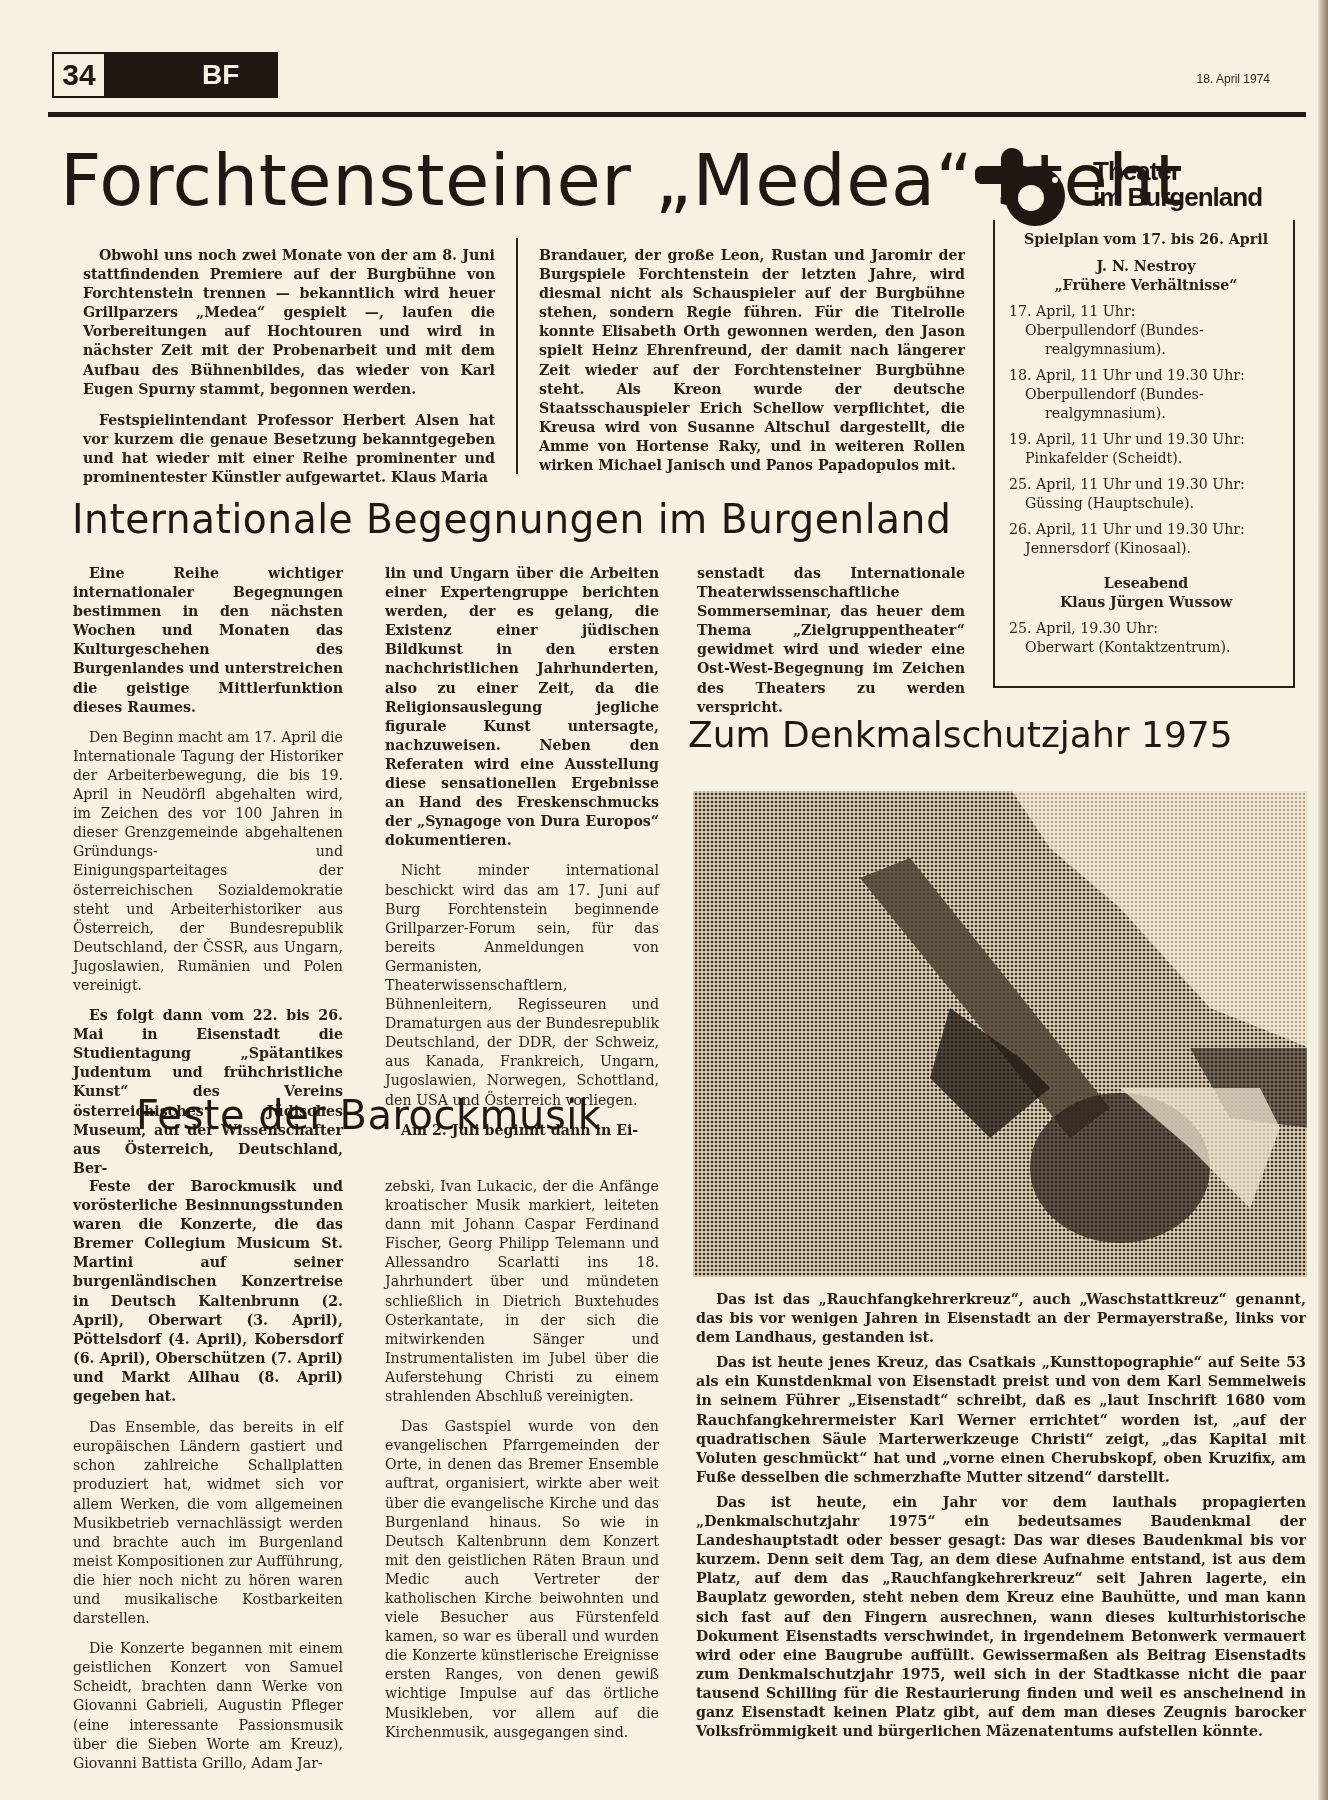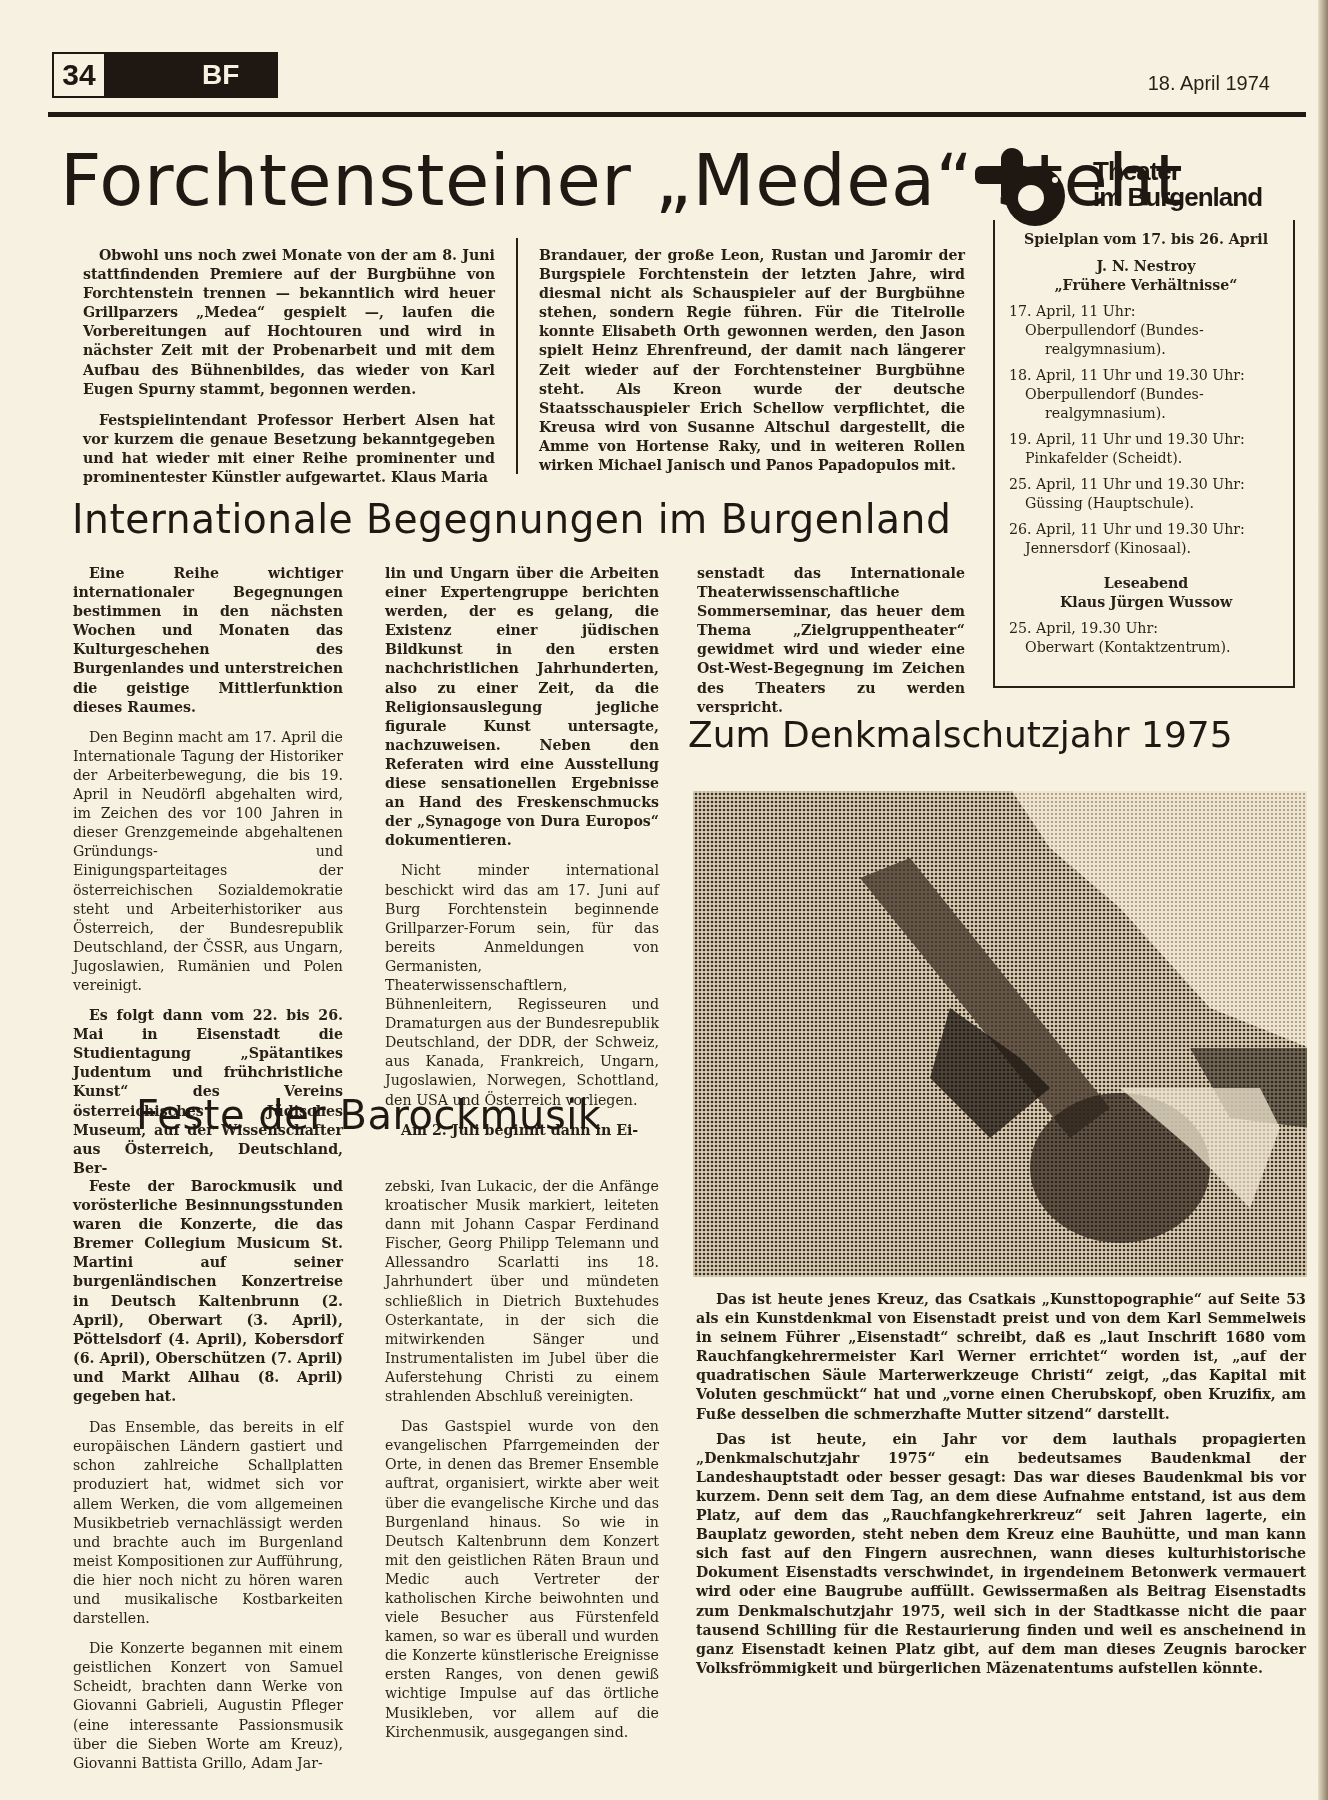--- a/index.html
+++ b/index.html
@@ -13,21 +13,21 @@
   .abs { position: absolute; }
   .edge-right { position:absolute; right:0; top:0; width:10px; height:1800px;
     background: linear-gradient(to right, #e7dcc4, #8c7f6a); }
 
   
   .pagebox { left:52px; top:52px; width:222px; height:42px; background:#1f1712; border:2px solid #1f1712; }
   .pagenum { position:absolute; left:0; top:0; width:50px; height:42px; background:#f7f1e1;
     font-family:"Liberation Sans", sans-serif; font-weight:bold; font-size:30px; line-height:42px; text-align:center; color:#1f1712; }
   .section { position:absolute; left:148px; top:0; height:42px; font-family:"Liberation Sans", sans-serif;
     font-weight:bold; font-size:28px; line-height:42px; color:#f7f1e1; }
-  .date { right:58px; top:72px; font-family:"Liberation Sans", sans-serif; font-size:20px; color:#2a1f17; }
+  .date { right:58px; top:72px; font-family:"Liberation Sans", sans-serif; font-size:12px; color:#2a1f17; }
   .rule { left:48px; right:22px; top:112px; height:5px; background:#231913; }
 
   
   .hl { font-family:"DejaVu Sans", sans-serif; font-weight:normal; color:#211813; white-space:nowrap; letter-spacing:0.5px; }
   .h1 { left:60px; top:148px; font-size:72px; line-height:64px; }
   .h2 { left:72px; top:494px; font-size:40px; line-height:50px; transform:scaleX(0.98); transform-origin:left; }
   .h3 { left:136px; top:1090px; font-size:40px; line-height:50px; }
   .h4 { left:688px; top:710px; font-size:36px; line-height:50px; letter-spacing:0; }
 
   
@@ -176,15 +176,16 @@
     <polygon points="620,260 500,260 540,330 620,340" fill="#2a2119" opacity="0.6"></polygon>
     <polygon points="170,90 220,70 420,320 380,350" fill="#4a3c30" opacity="0.8"></polygon>
     <polygon points="260,220 330,270 360,300 300,350 240,290" fill="#1e1712" opacity="0.75"></polygon>
     <ellipse cx="430" cy="380" rx="90" ry="75" fill="#2a1f17" opacity="0.7"></ellipse>
     <polygon points="430,300 570,300 590,340 560,420 500,360" fill="#efe5cf" opacity="0.75"></polygon>
     <rect x="0" y="0" width="620" height="492" fill="none" stroke="#f7f1e1" stroke-width="6"></rect>
   </svg>
 </div>
 
 <div class="abs caption">
+  <p>Das ist das „Rauchfangkehrerkreuz“, auch „Waschstattkreuz“ genannt, das bis vor wenigen Jahren in Eisenstadt an der Permayerstraße, links vor dem Landhaus, gestanden ist.</p>
   <p>Das ist heute jenes Kreuz, das Csatkais „Kunsttopographie“ auf Seite 53 als ein Kunstdenkmal von Eisenstadt preist und von dem Karl Semmelweis in seinem Führer „Eisenstadt“ schreibt, daß es „laut Inschrift 1680 vom Rauchfangkehrermeister Karl Werner errichtet“ worden ist, „auf der quadratischen Säule Marterwerkzeuge Christi“ zeigt, „das Kapital mit Voluten geschmückt“ hat und „vorne einen Cherubskopf, oben Kruzifix, am Fuße desselben die schmerzhafte Mutter sitzend“ darstellt.</p>
   <p>Das ist heute, ein Jahr vor dem lauthals propagierten „Denkmalschutzjahr 1975“ ein bedeutsames Baudenkmal der Landeshauptstadt oder besser gesagt: Das war dieses Baudenkmal bis vor kurzem. Denn seit dem Tag, an dem diese Aufnahme entstand, ist aus dem Platz, auf dem das „Rauchfangkehrerkreuz“ seit Jahren lagerte, ein Bauplatz geworden, steht neben dem Kreuz eine Bauhütte, und man kann sich fast auf den Fingern ausrechnen, wann dieses kulturhistorische Dokument Eisenstadts verschwindet, in irgendeinem Betonwerk vermauert wird oder eine Baugrube auffüllt. Gewissermaßen als Beitrag Eisenstadts zum Denkmalschutzjahr 1975, weil sich in der Stadtkasse nicht die paar tausend Schilling für die Restaurierung finden und weil es anscheinend in ganz Eisenstadt keinen Platz gibt, auf dem man dieses Zeugnis barocker Volksfrömmigkeit und bürgerlichen Mäzenatentums aufstellen könnte.</p>
 </div>
 
 </body></html>

